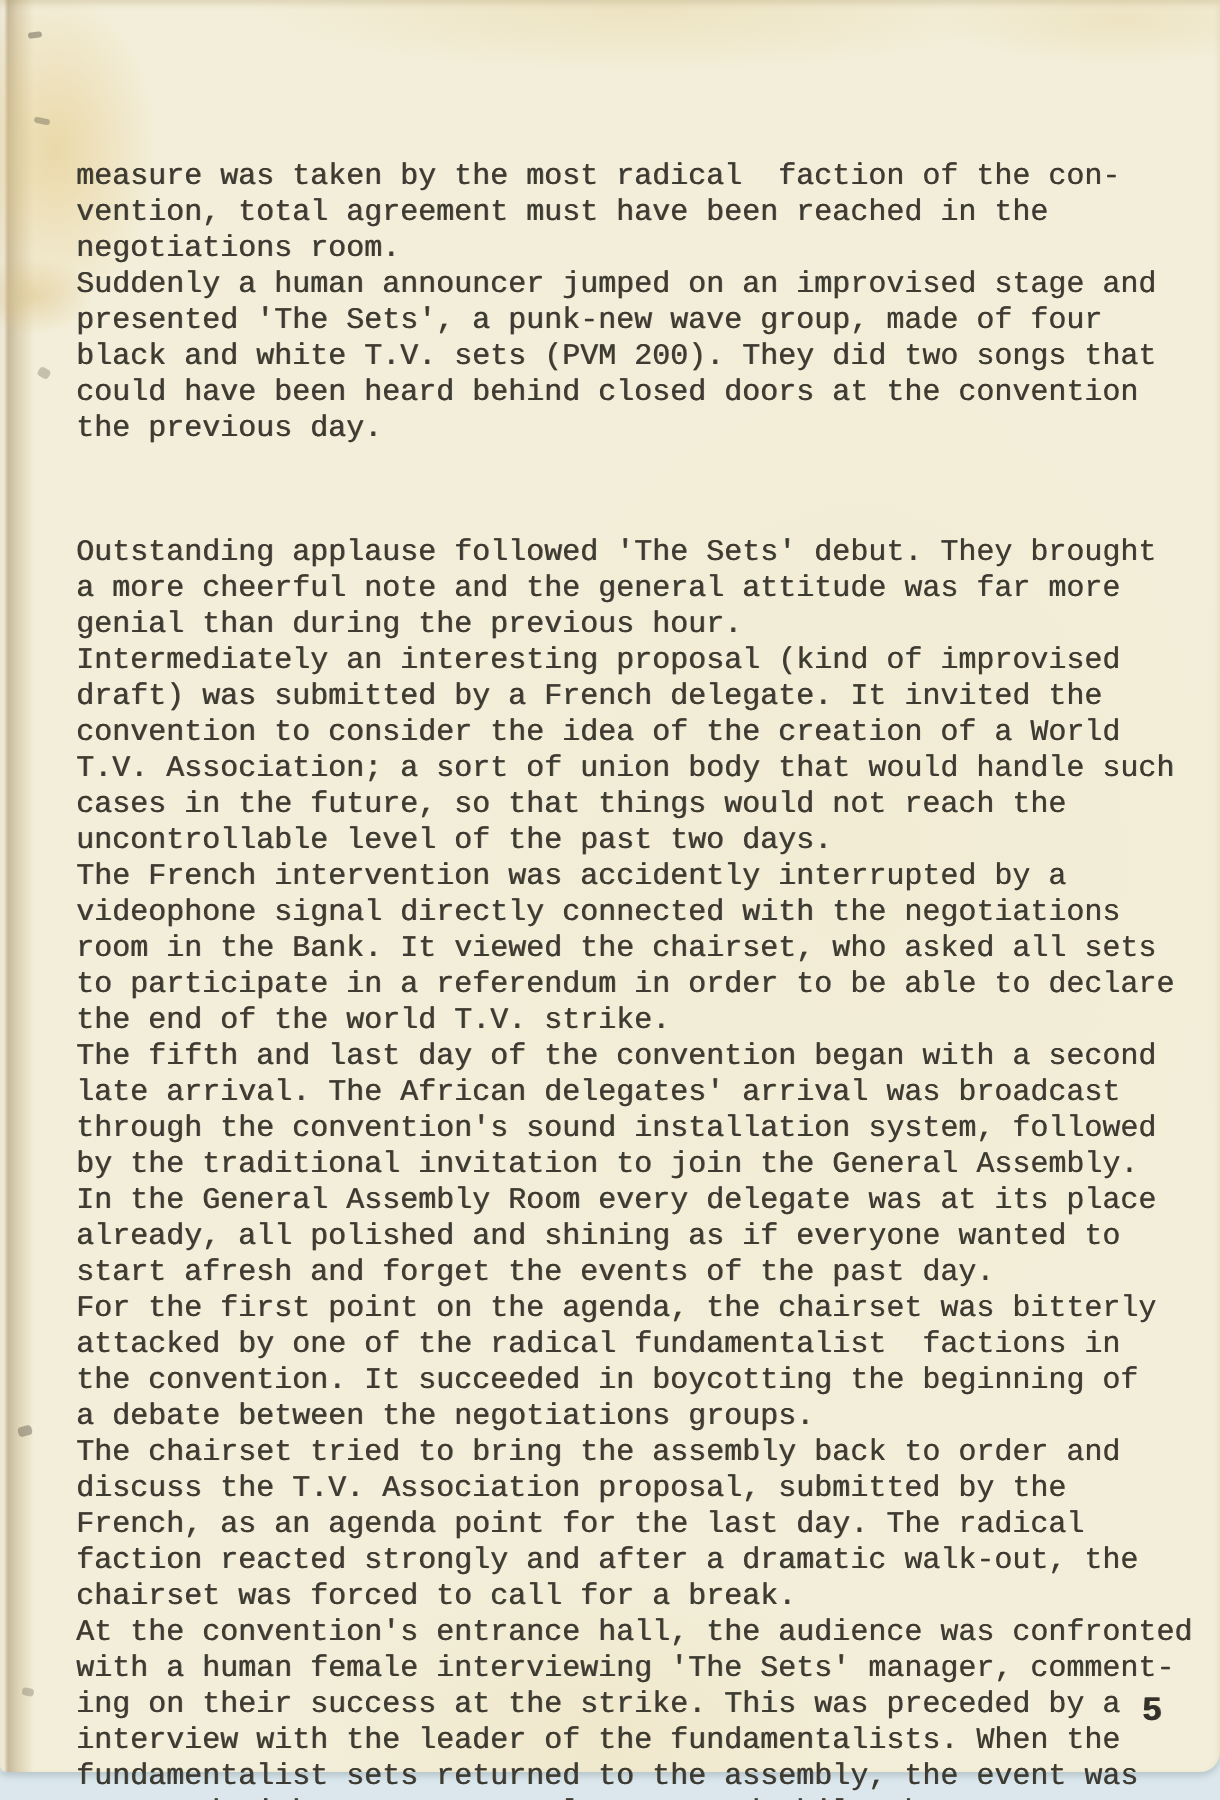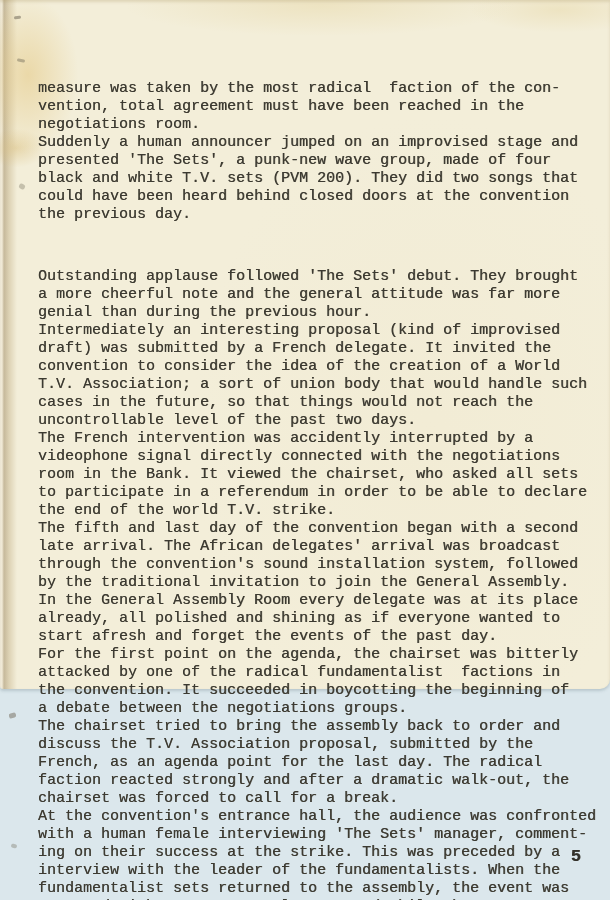--- a/index.html
+++ b/index.html
@@ -9,21 +9,21 @@
     font-family: "Liberation Mono", monospace;
     overflow: hidden;
     position: relative;
   }
   .scan {
     position: absolute; left: 0; top: 0;
     width: 610px; height: 900px;
   }
   .page {
     position: absolute; left: 0; top: 0;
-    width: 610px; height: 689px;
+    width: 610px; height: 886px;
     background:
       radial-gradient(ellipse 70px 110px at 28px 75px,  rgba(226,195,120,0.50), rgba(226,195,120,0) 72%),
       radial-gradient(ellipse 40px 26px  at 16px 148px, rgba(215,185,115,0.45), rgba(215,185,115,0) 75%),
       radial-gradient(ellipse 260px 40px at 320px 6px,  rgba(224,203,140,0.30), rgba(224,203,140,0) 75%),
       radial-gradient(ellipse 120px 30px at 560px 10px, rgba(224,203,140,0.30), rgba(224,203,140,0) 75%),
       radial-gradient(ellipse 320px 420px at 430px 430px, rgba(240,232,205,0.35), rgba(240,232,205,0) 75%),
       radial-gradient(ellipse 200px 120px at 300px 868px, rgba(230,216,170,0.28), rgba(230,216,170,0) 75%),
       linear-gradient(to right, #f6f2e4 0px, #f1ebd8 2px, #c6b99b 4px, #ddd2b4 9px, rgba(238,231,208,0) 17px),
       #f3eed9;
     box-shadow: inset 0 2px 3px rgba(175,155,105,0.30), 0 2px 3px rgba(120,140,150,0.35);

